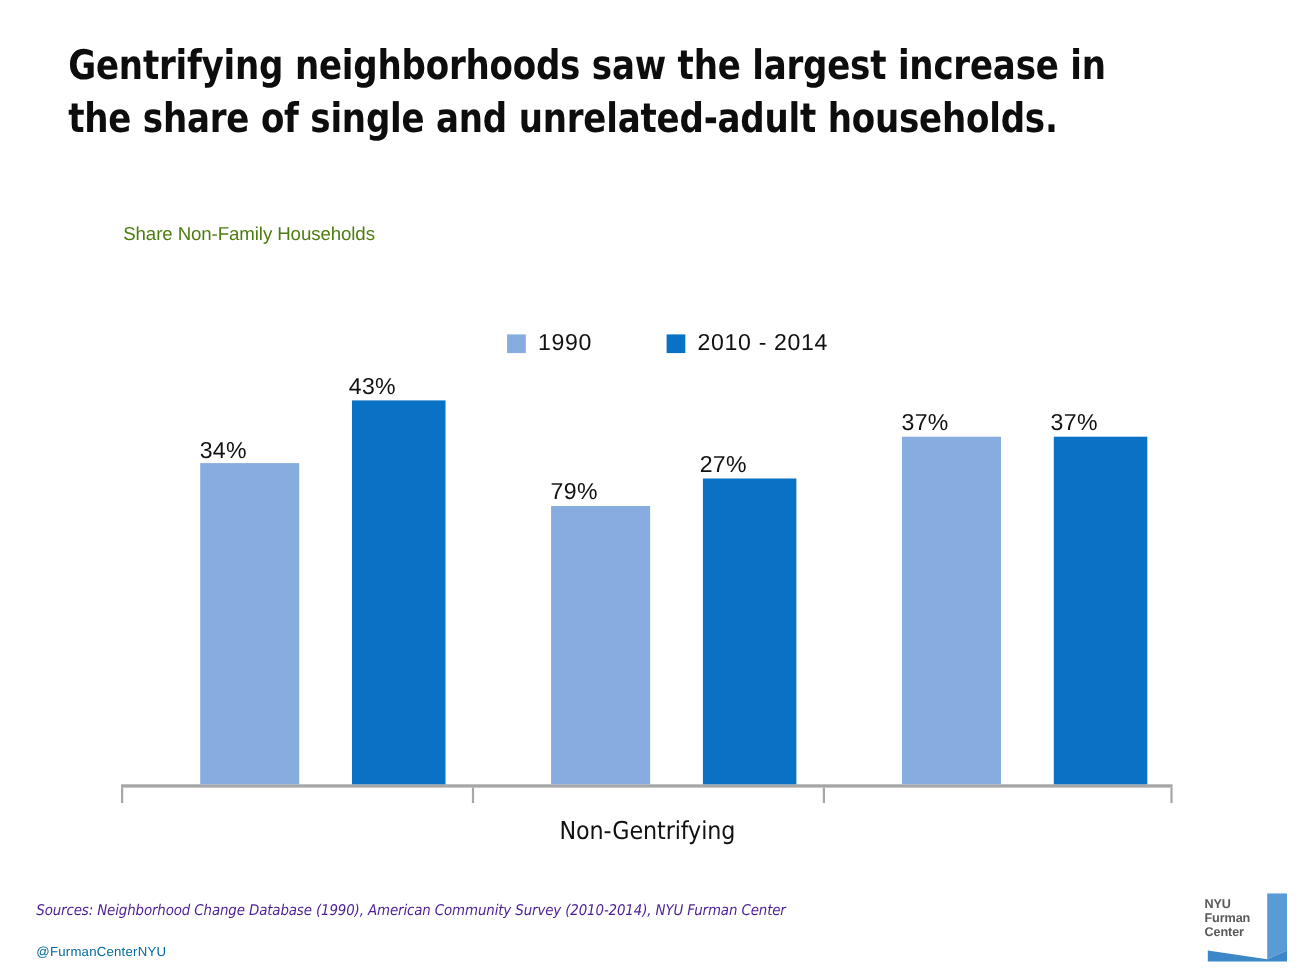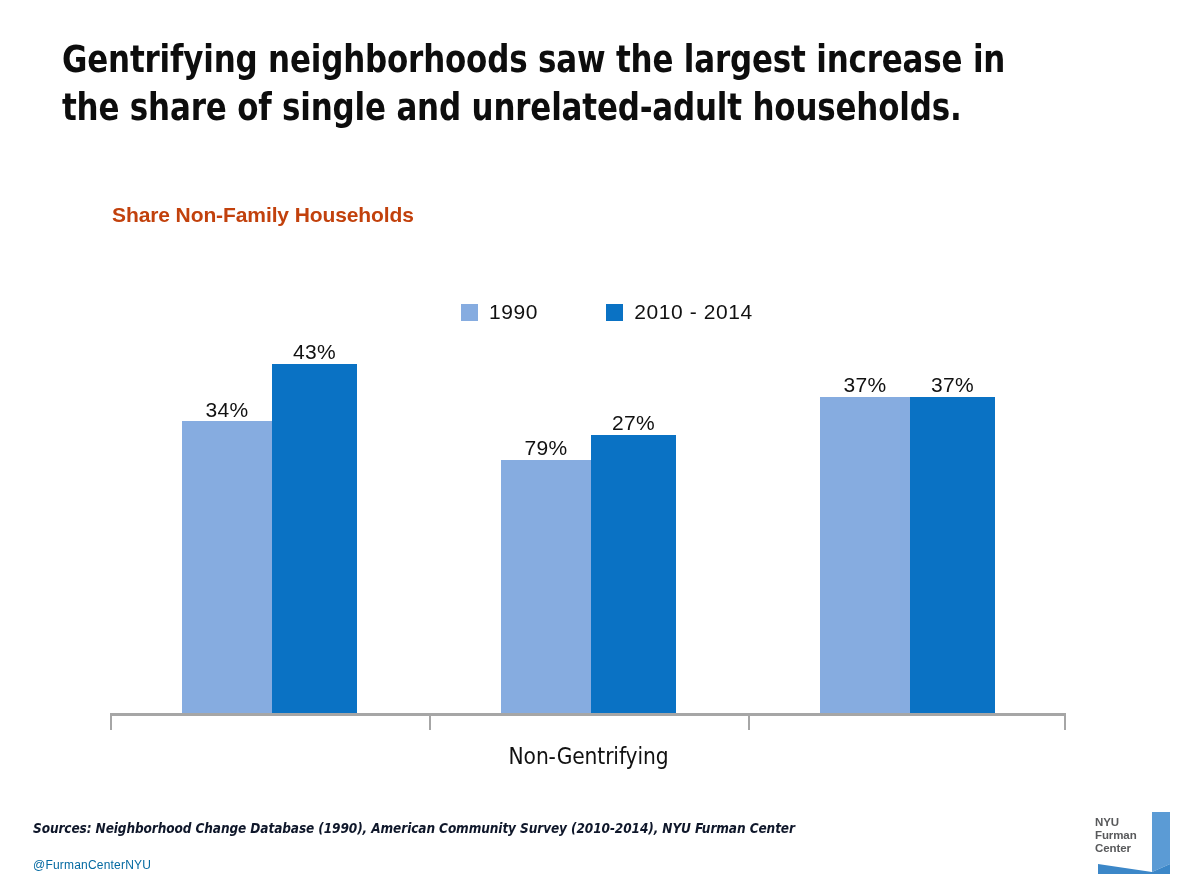--- a/index.html
+++ b/index.html
@@ -31,24 +31,24 @@
     transform: scaleX(0.93);
     transform-origin: left top;
     white-space: pre-line;
   }
 
   
   #subtitle {
     position: absolute;
     left: 112px;
     top: 203px;
-    font-size: 21px;
-    font-weight: bold;
-    letter-spacing: -0.1px;
-    color: #c2410c;
+    font-size: 17px;
+    font-weight: normal;
+    letter-spacing: -0.1px;
+    color: #4d7c0f;
   }
 
   
   #legend {
     position: absolute;
     left: 437px;
     top: 300px;
     display: flex;
     align-items: center;
     gap: 44px;
@@ -108,20 +108,21 @@
     display: flex;
     justify-content: center;
     align-items: flex-end;
   }
   .bar-wrap {
     position: relative;
     display: flex;
     flex-direction: column;
     justify-content: flex-end;
     height: 100%;
+    padding-left: 48px;
   }
   .bar {
     width: 100%;
     display: block;
   }
   .bar-value {
     position: absolute;
     left: 50%;
     transform: translateX(-50%);
     font-size: 21px;
@@ -143,22 +144,21 @@
 
   
   #sources {
     position: absolute;
     left: 33px;
     top: 820px;
     font-family: "DejaVu Sans Condensed", "Liberation Sans Narrow", "Liberation Sans", sans-serif;
     font-style: italic;
     font-size: 13.5px;
     letter-spacing: -0.1px;
-    color: #0f172a;
-    font-weight: bold;
+    color: #4c1d95;
   }
   #handle {
     position: absolute;
     left: 33px;
     top: 858px;
     font-size: 12px;
     letter-spacing: 0.2px;
     color: #0369a1;
   }
 

